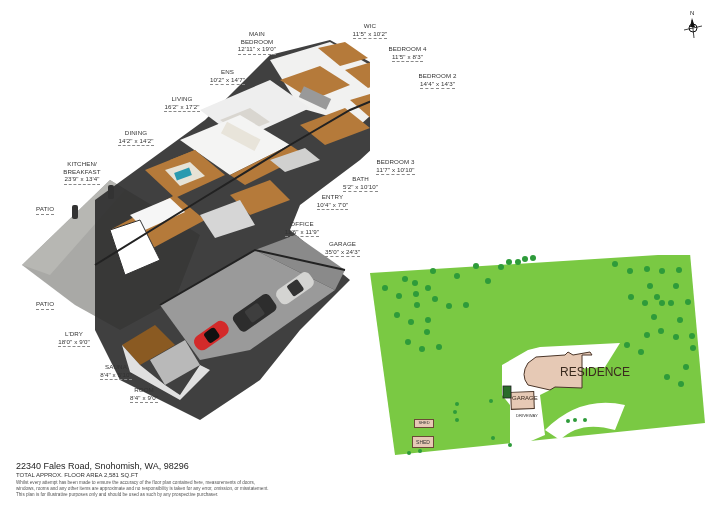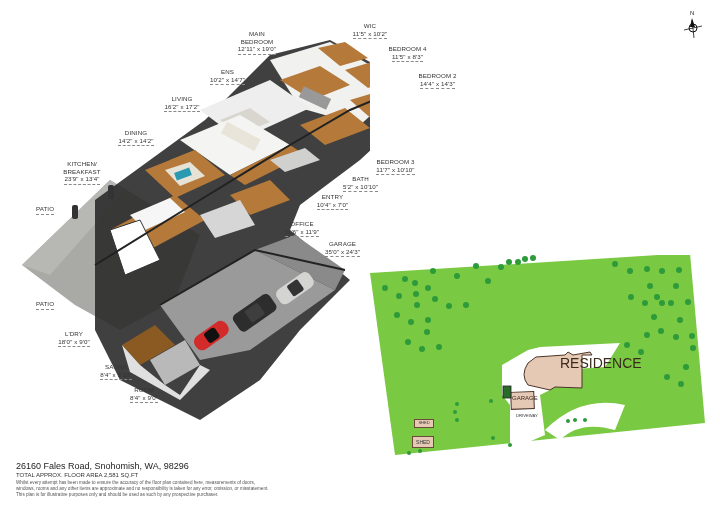--- a/index.html
+++ b/index.html
@@ -232,26 +232,26 @@
         <circle cx="131" cy="146" r="2"></circle>
       <circle cx="208" cy="166" r="2"></circle>
         <circle cx="215" cy="165" r="2"></circle>
         <circle cx="225" cy="165" r="2"></circle>
     </g>
 
     <path d="M168,108 L176,102 L205,100 L208,97 L213,100 L230,97 L232,100 L222,100 L222,133 L195,132 L190,135 L168,130 Q160,120 168,108 Z" fill="#e6c9b5" stroke="#4a3528" stroke-width="1"></path>
     <rect x="151" y="137" width="23" height="17" fill="#e6c9b5" stroke="#4a3528" stroke-width="1" transform="rotate(-2 162 145)"></rect>
     <rect x="143" y="131" width="8" height="12" fill="#2a6b2a" stroke="#222" stroke-width="0.8"></rect>
   </svg>
-  <div class="site-label" style="left:163px;top:100px;font-size:14px;color:#3a2a1e;padding-left:37px;">RESIDENCE</div>
+  <div class="site-label" style="left:163px;top:110px;font-size:12px;color:#3a2a1e;padding-left:37px;">RESIDENCE</div>
   <div class="site-label" style="left:152px;top:140px;font-size:6px;color:#3a2a1e;">GARAGE</div>
   <div class="site-label" style="left:156px;top:158px;font-size:4.2px;">DRIVEWAY</div>
   <div class="tag" style="left:54px;top:164px;width:18px;height:7px;">SHED</div>
   <div class="tag" style="left:52px;top:181px;width:20px;height:10px;font-size:5px;line-height:10px;">SHED</div>
 </div>
 
-<div class="footer-title">26160 Fales Road, Snohomish, WA, 98296</div>
+<div class="footer-title">22340 Fales Road, Snohomish, WA, 98296</div>
 <div class="footer-area">TOTAL APPROX. FLOOR AREA 2,581 SQ.FT</div>
 <div class="footer-disc">
   <div>Whilst every attempt has been made to ensure the accuracy of the floor plan contained here, measurements of doors,</div>
   <div>windows, rooms and any other items are approximate and no responsibility is taken for any error, omission, or misstatement.</div>
   <div>This plan is for illustrative purposes only and should be used as such by any prospective purchaser.</div>
 </div>
 
 </body></html>

